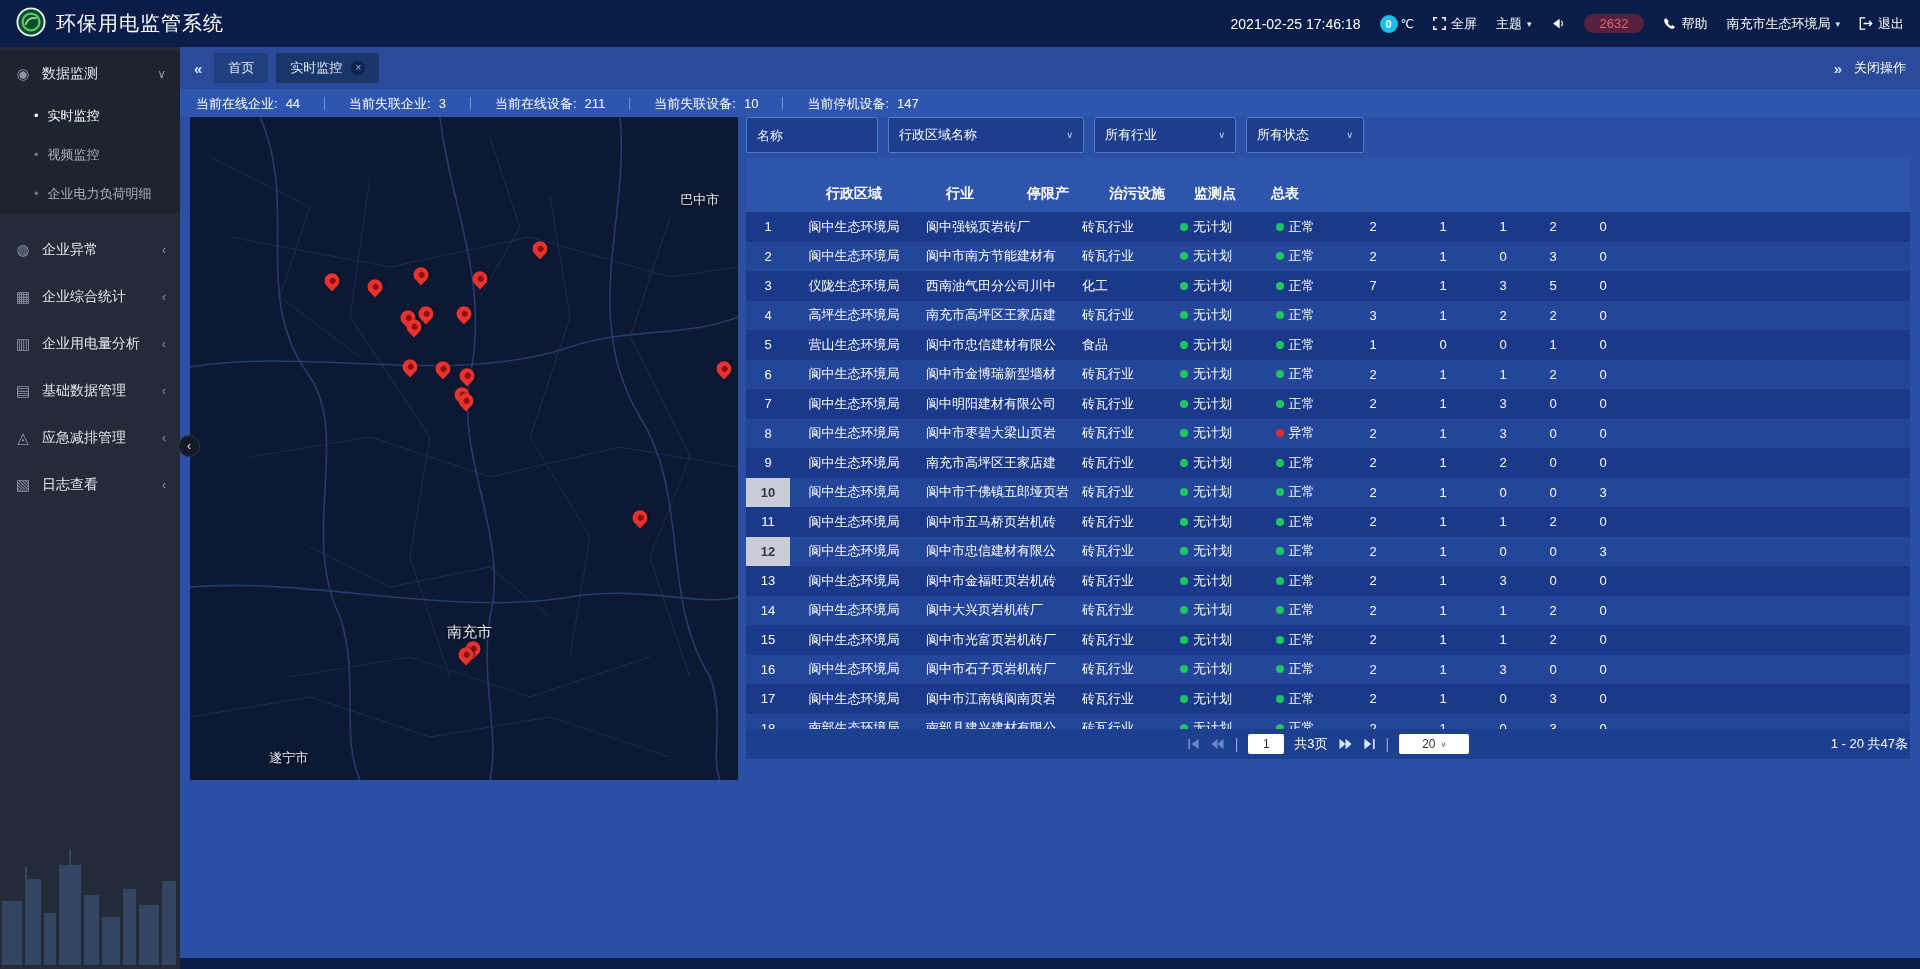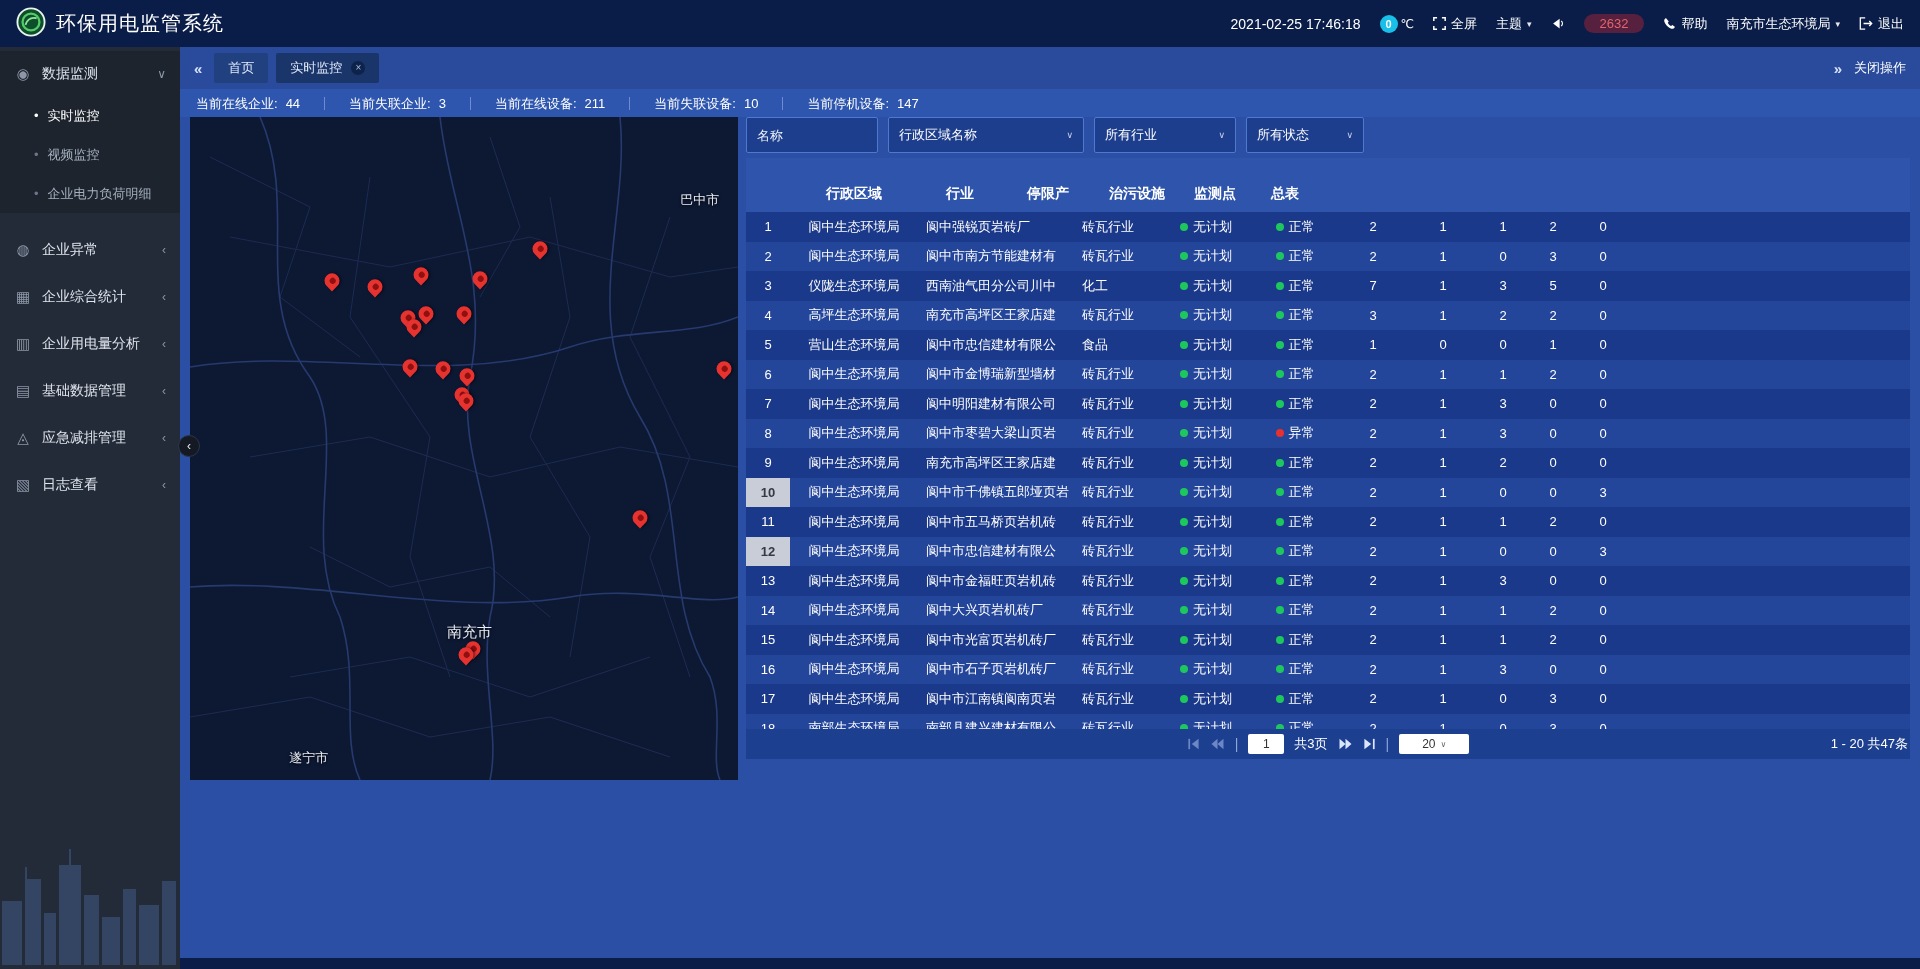--- a/index.html
+++ b/index.html
@@ -332,21 +332,21 @@
             <path d="M70 0 C110 90 60 180 120 260 C160 320 110 420 150 500 C170 560 150 620 170 663"></path>
             <path d="M0 250 C120 230 260 270 380 230 C440 210 500 220 548 200"></path>
             <path d="M250 0 C260 90 300 160 280 260 C265 340 320 420 300 500 C290 560 310 620 300 663"></path>
             <path d="M0 470 C120 460 260 500 380 480 C450 468 510 490 548 480"></path>
             <path d="M430 0 C440 100 390 200 450 300 C500 380 470 480 520 560 C535 600 520 640 530 663"></path>
           </g>
         </svg>
         <div id="city-labels">
             <div class="city-label" style="left: 93%; top: 12.5%; font-family: Liberation Serif, serif;">巴中市</div>
             <div class="city-label large" style="left: 51%; top: 77.7%;">南充市</div>
-            <div class="city-label" style="left: 18%; top: 96.7%; margin-left: 20px;">遂宁市</div>
+            <div class="city-label" style="left: 18%; top: 96.7%;">遂宁市</div>
           </div>
         <div id="map-pins">
             <div class="pin" style="left: 25.9%; top: 26.2%;"></div>
             <div class="pin" style="left: 33.8%; top: 27.1%;"></div>
             <div class="pin" style="left: 42.2%; top: 25.3%;"></div>
             <div class="pin" style="left: 52.9%; top: 25.9%;"></div>
             <div class="pin" style="left: 63.9%; top: 21.4%;"></div>
             <div class="pin" style="left: 39.8%; top: 31.8%;"></div>
             <div class="pin" style="left: 40.9%; top: 33.2%;"></div>
             <div class="pin" style="left: 43%; top: 31.2%;"></div>

